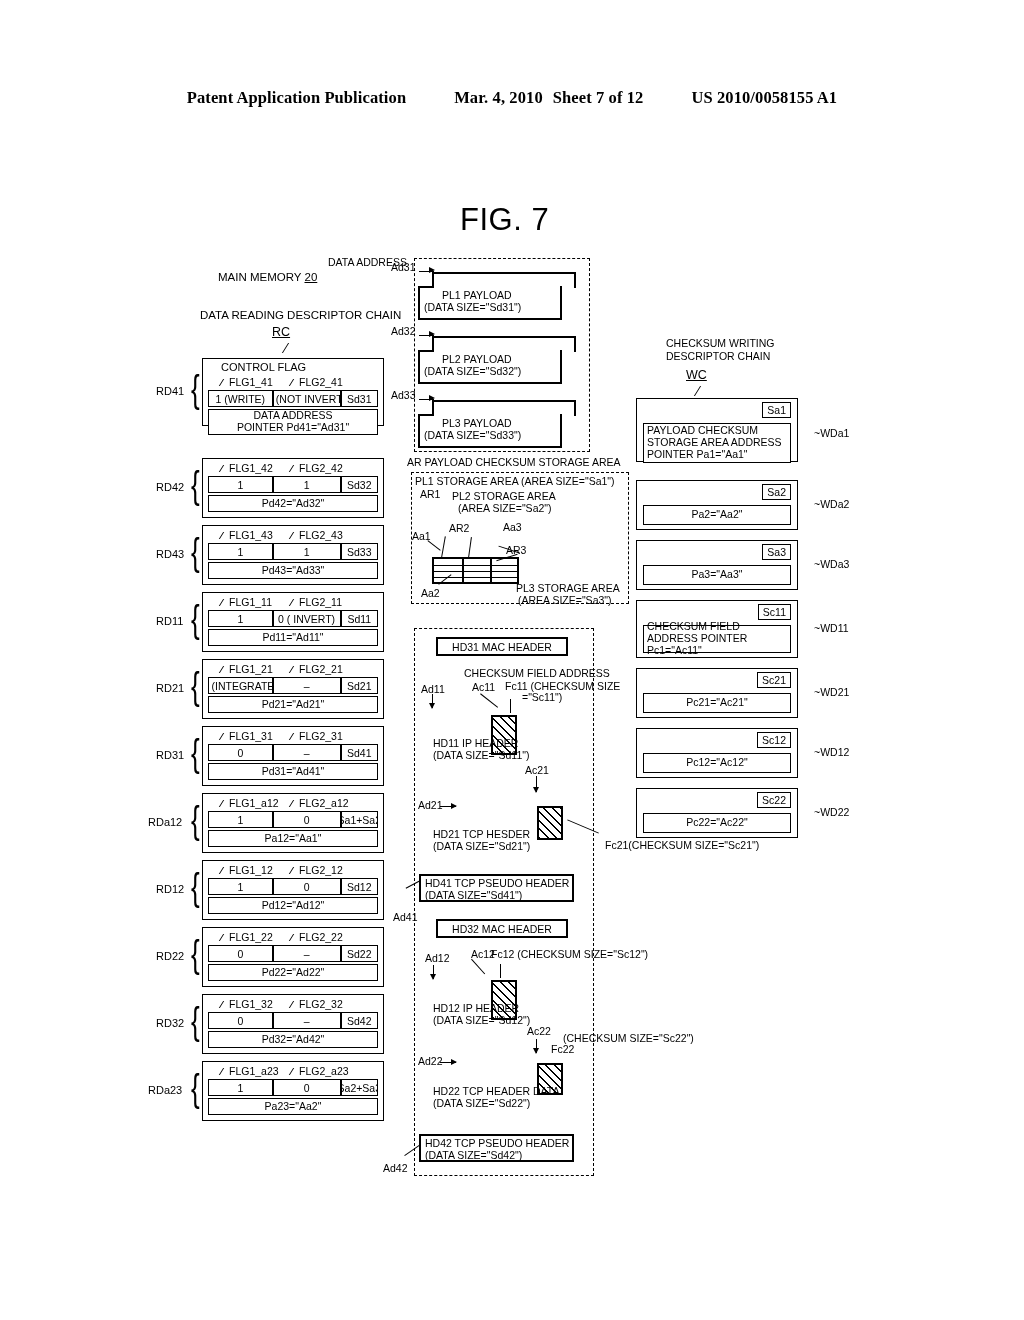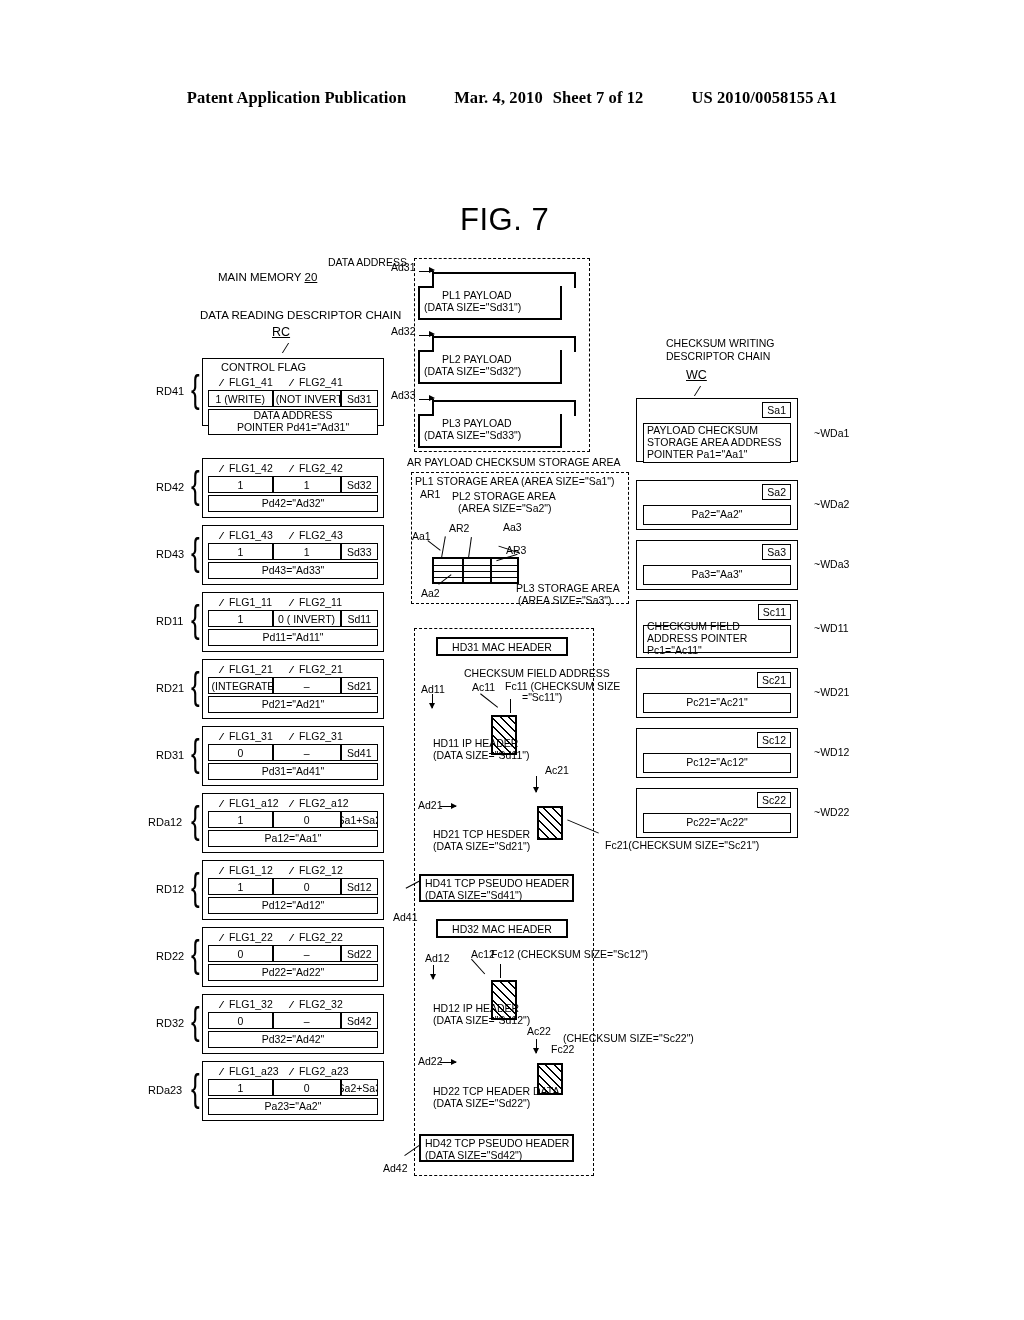--- a/index.html
+++ b/index.html
@@ -382,21 +382,21 @@
     <div class="ln vline" style="left:432px;top:694px;height:14px;"></div>
     <div style="position:absolute;left:429px;top:703px;width:0;height:0;border-top:6px solid #000;border-left:3.5px solid transparent;border-right:3.5px solid transparent;"></div>
     <div class="ln hline" style="left:478px;top:700px;width:22px;transform:rotate(38deg);"></div>
     <div class="ln vline" style="left:510px;top:699px;height:14px;"></div>
     <div class="sv" style="left:443px;top:714px;width:126px;height:22px;border-bottom:none;"></div>
     <div class="sv" style="left:429px;top:734px;width:136px;height:30px;"></div>
     <div style="position:absolute;left:445px;top:732px;width:118px;height:6px;background:#fff;"></div>
     <div class="hatch" style="position:absolute;left:491px;top:715px;width:26px;height:40px;border:2px solid #000;box-sizing:border-box;"></div>
     <div class="steptxt" style="left:433px;top:738px;">HD11 IP HEADER</div>
     <div class="steptxt" style="left:433px;top:750px;">(DATA SIZE="Sd11")</div>
-    <div class="lbl" style="left:525px;top:765px;margin-left:20px;">Ac21</div>
+    <div class="lbl" style="left:525px;top:765px;">Ac21</div>
     <div class="ln vline" style="left:536px;top:776px;height:16px;"></div>
     <div style="position:absolute;left:533px;top:787px;width:0;height:0;border-top:6px solid #000;border-left:3.5px solid transparent;border-right:3.5px solid transparent;"></div>
     <div class="lbl" style="left:418px;top:800px;">Ad21</div>
     <div class="ln hline" style="left:440px;top:806px;width:16px;"></div>
     <div style="position:absolute;left:451px;top:802.5px;width:0;height:0;border-left:6px solid #000;border-top:3.5px solid transparent;border-bottom:3.5px solid transparent;"></div>
     <div class="sv" style="left:443px;top:805px;width:126px;height:22px;border-bottom:none;"></div>
     <div class="sv" style="left:429px;top:825px;width:126px;height:30px;"></div>
     <div style="position:absolute;left:445px;top:823px;width:108px;height:6px;background:#fff;"></div>
     <div class="hatch" style="position:absolute;left:537px;top:806px;width:26px;height:34px;border:2px solid #000;box-sizing:border-box;"></div>
     <div class="steptxt" style="left:433px;top:829px;">HD21 TCP HESDER</div>

